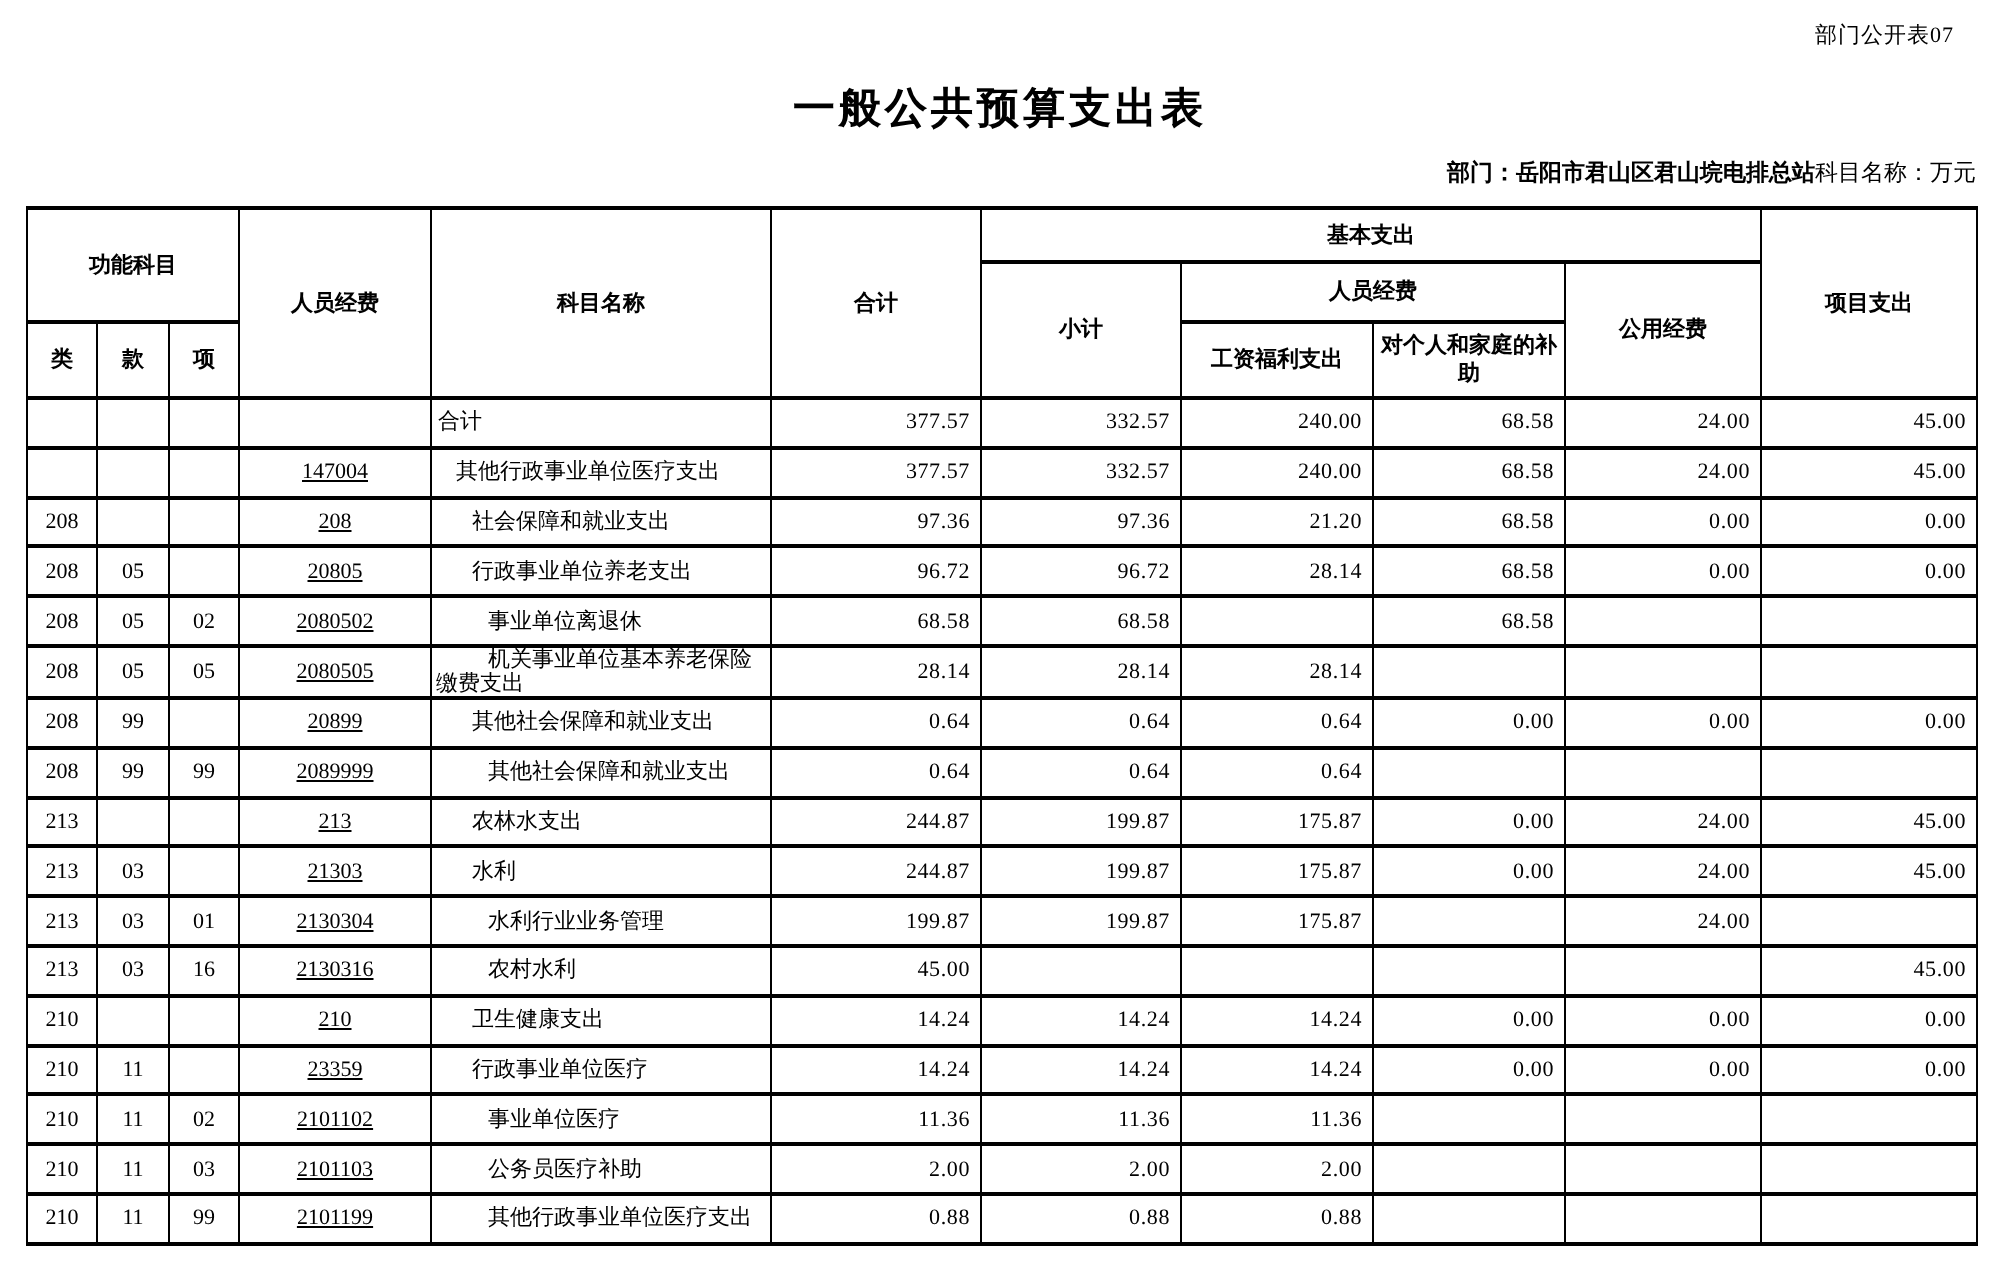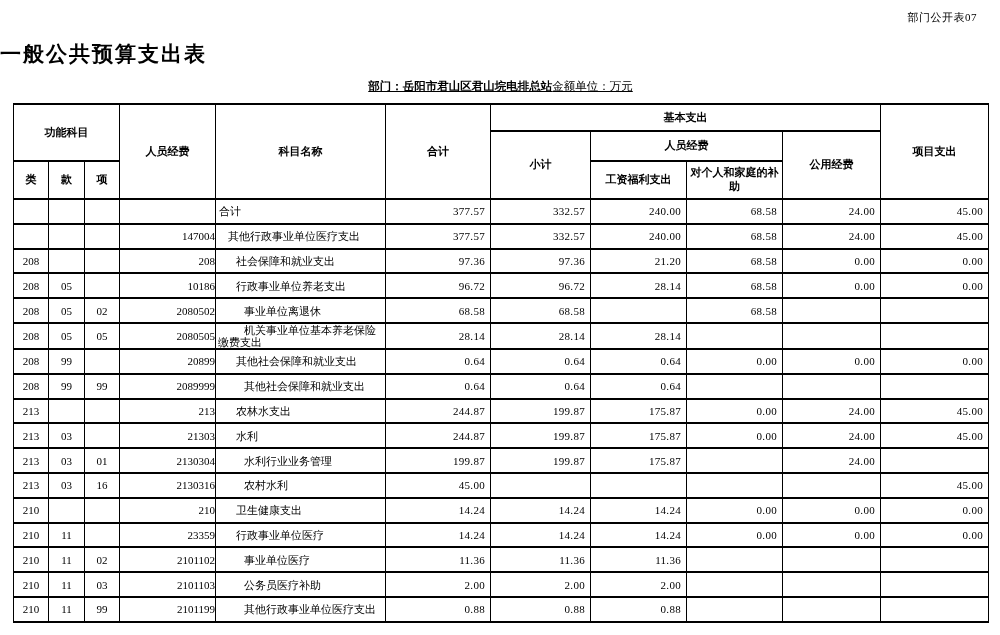--- a/index.html
+++ b/index.html
@@ -12,58 +12,57 @@
     overflow: hidden;
   }
   .page { position: absolute; inset: 0; background: #fff; }
 
   .doc-label {
     position: absolute; top: 10px; right: 23px;
     font-size: 11px; letter-spacing: 0.5px;
   }
   .page-title {
     position: absolute; top: 40px; left: 0; width: 100%;
-    font-size: 21px; font-weight: bold;
+    text-align: center; font-size: 21px; font-weight: bold;
     letter-spacing: 2px;
     font-family: "Liberation Sans", "DejaVu Sans", sans-serif;
   }
   .meta-row {
     position: absolute; top: 79px; left: 13px; width: 975px;
-    display: flex; justify-content: center; align-items: flex-end;
+    display: flex; justify-content: flex-end; align-items: flex-end;
     font-size: 11.5px;
-    text-decoration: underline;
   }
   .dept-label { font-weight: bold; font-family: "Liberation Sans", "DejaVu Sans", sans-serif; }
   .unit-label { font-weight: normal; }
 
   table.budget {
     position: absolute; top: 103px; left: 13px;
     width: 975px; border-collapse: collapse; table-layout: fixed;
     background: #fff;
   }
   table.budget th, table.budget td {
     border: 1px solid #000;
     border-top: 2px solid #000;
     border-bottom: 2px solid #000;
     font-size: 11px;
     vertical-align: middle;
     overflow: hidden;
   }
   table.budget th {
     font-weight: bold; text-align: center;
-    font-family: Liberation Mono, monospace;
+    font-family: Liberation Sans, sans-serif;
     line-height: 14px; padding: 1px 0;
   }
   tr.hrow-a { height: 27px; }
   tr.hrow-b { height: 30px; }
   tr.hrow-c { height: 38px; }
   tbody.rows tr { height: 24.8px; }
 
   td.cc   { text-align: center; }
-  td.code-cell { text-align: right; }
+  td.code-cell { text-align: center; text-decoration: underline; }
   td.name-cell {
     text-align: left; padding-left: 2px; padding-right: 2px;
     line-height: 12px; word-break: break-all;
   }
   td.num-cell { text-align: right; padding-right: 5px; letter-spacing: 0.3px; }
 
   .ind-0 { text-indent: 1px; }
   .ind-1 { text-indent: 10px; }
   .ind-2 { text-indent: 18px; }
   .ind-3 { text-indent: 26px; margin-top: 41px; }
@@ -72,21 +71,21 @@
 <body>
 
 <div class="page">
 
   <div class="doc-label">部门公开表07</div>
 
   <div class="page-title">一般公共预算支出表</div>
 
   <div class="meta-row">
     <span class="dept-label">部门：岳阳市君山区君山垸电排总站</span>
-    <span class="unit-label">金额单位：万元</span>
+    <span class="unit-label">科目名称：万元</span>
   </div>
 
   <table class="budget">
     <colgroup>
       <col style="width:35px">
         <col style="width:36px">
         <col style="width:35px">
       <col style="width:96px">
         <col style="width:170px">
         <col style="width:105px">
@@ -155,21 +154,21 @@
     <td class="num-cell">97.36</td>
     <td class="num-cell">21.20</td>
     <td class="num-cell">68.58</td>
     <td class="num-cell">0.00</td>
     <td class="num-cell">0.00</td>
   </tr>
         <tr>
     <td class="cc">208</td>
     <td class="cc">05</td>
     <td class="cc"></td>
-    <td class="code-cell">10186</td>
+    <td class="code-cell">20805</td>
     <td class="name-cell ind-2">行政事业单位养老支出</td>
     <td class="num-cell">96.72</td>
     <td class="num-cell">96.72</td>
     <td class="num-cell">28.14</td>
     <td class="num-cell">68.58</td>
     <td class="num-cell">0.00</td>
     <td class="num-cell">0.00</td>
   </tr>
         <tr>
     <td class="cc">208</td>

